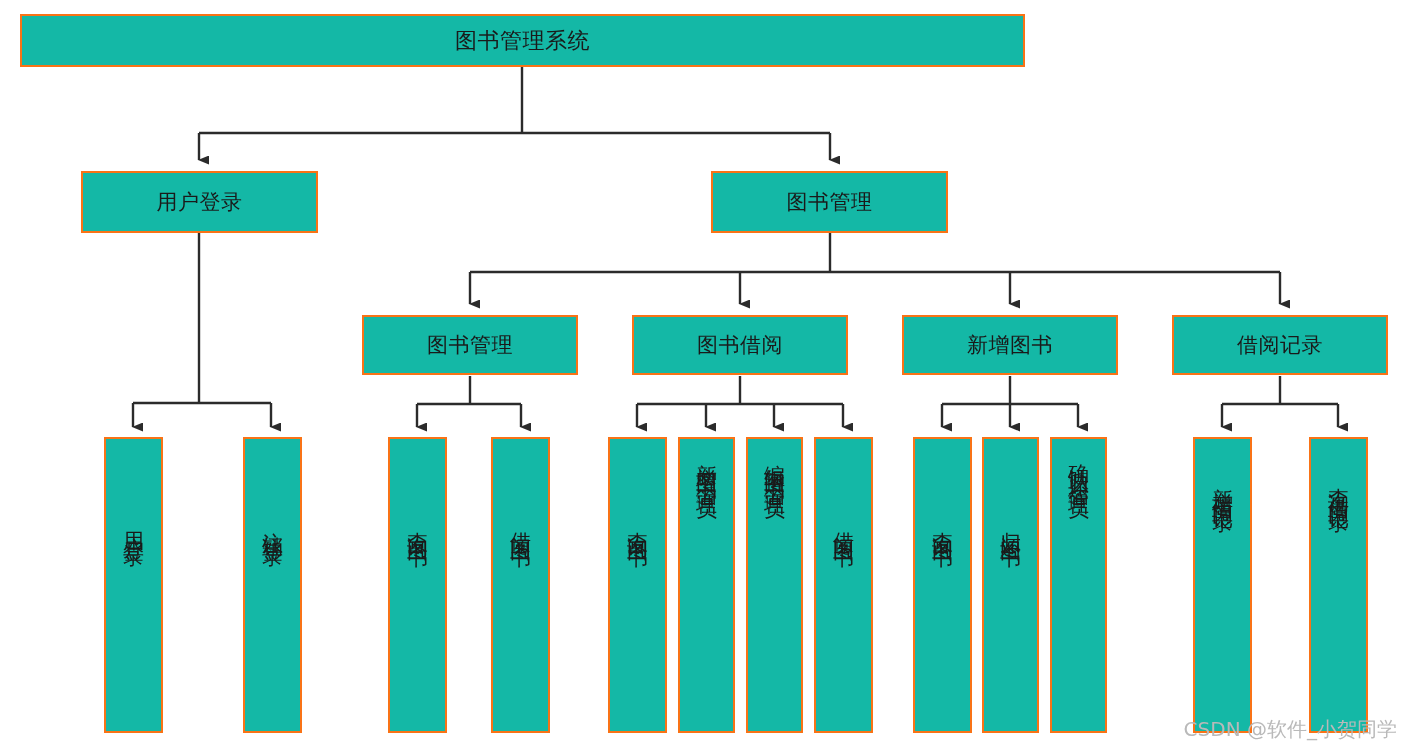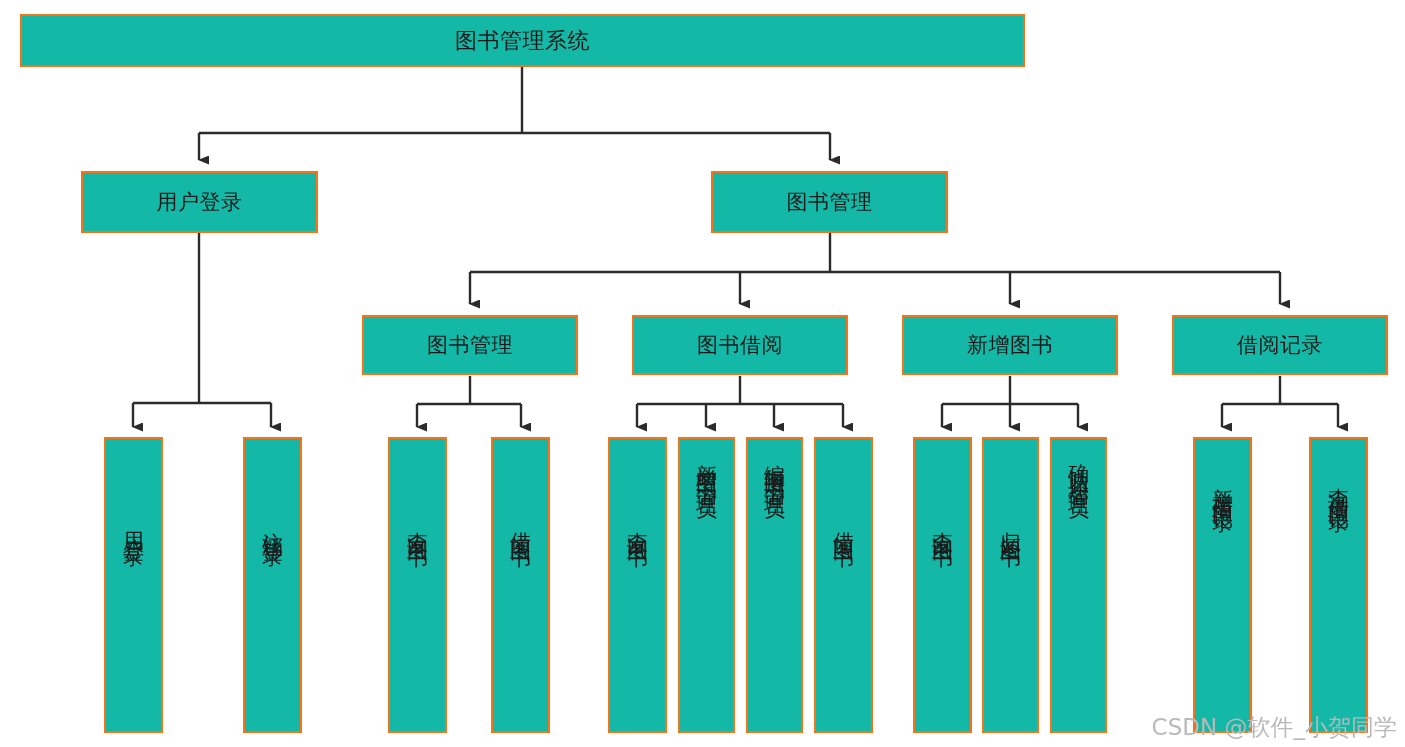--- a/index.html
+++ b/index.html
@@ -49,21 +49,21 @@
     font-size:21px;
     line-height:1.05;
     letter-spacing:5px;
     white-space:pre;
   }
 
   .watermark{
     position:absolute;
     right:8px;
     bottom:4px;
-    font-size:23px;
+    font-size:20px;
     color:#b9b9b9;
     font-family:"DejaVu Sans","Liberation Sans",sans-serif;
     white-space:nowrap;
     pointer-events:none;
   }
 </style>
 </head>
 <body>
 
 <div id="canvas">

